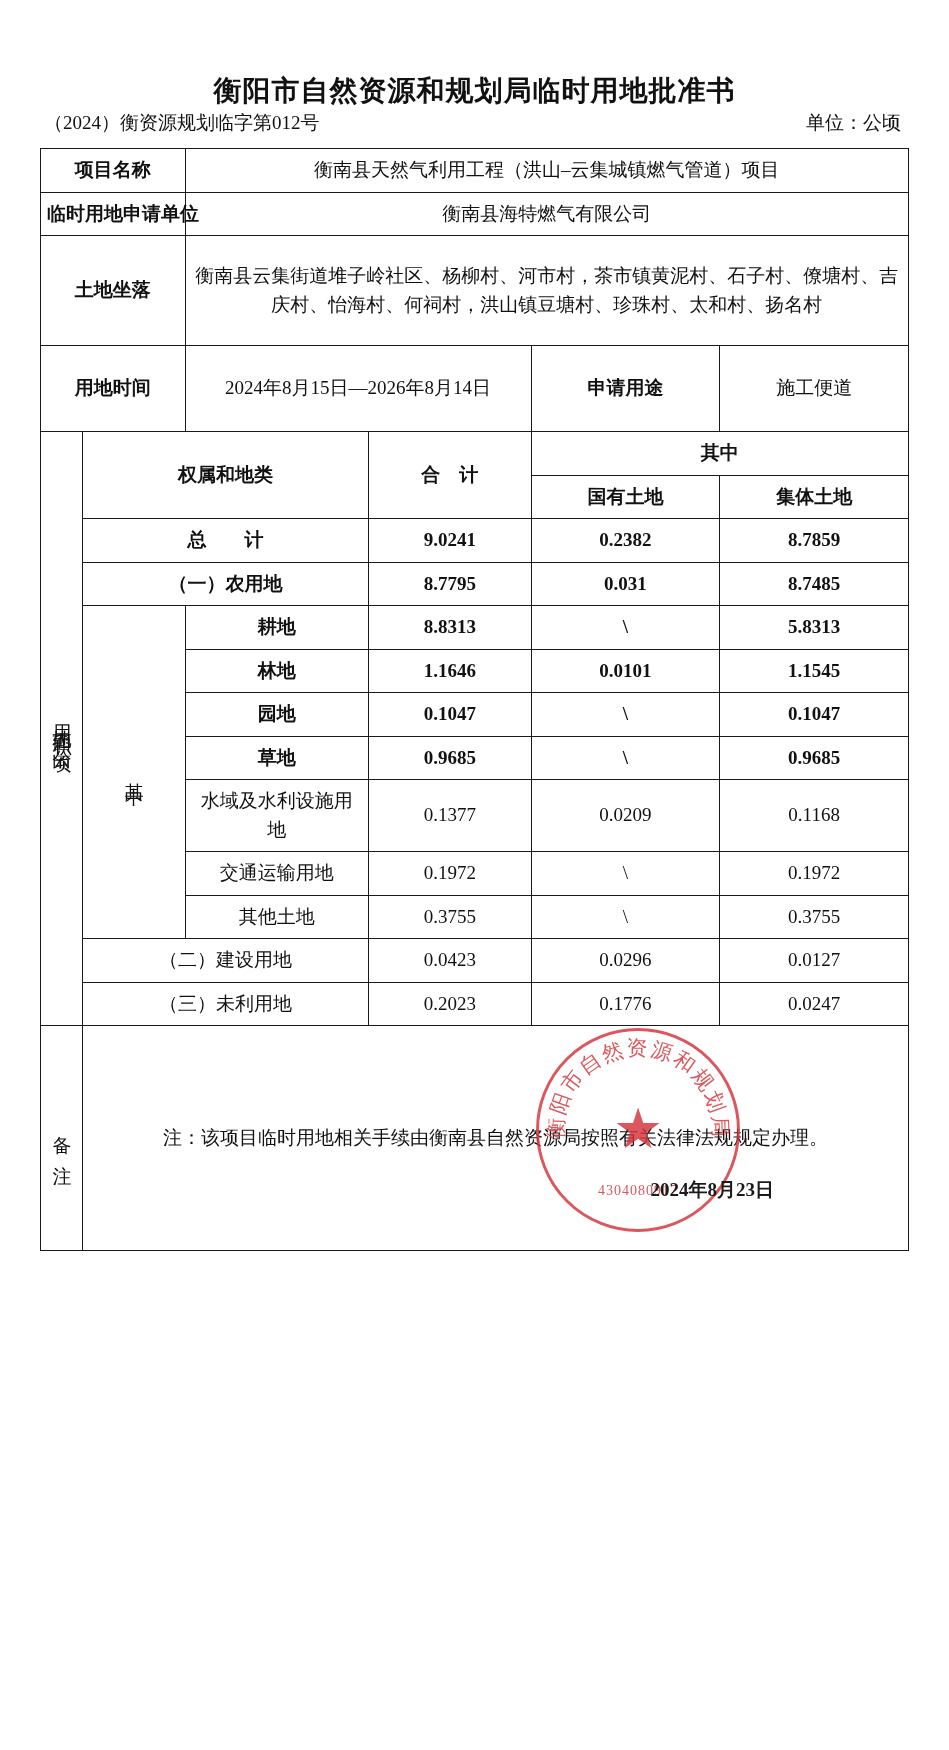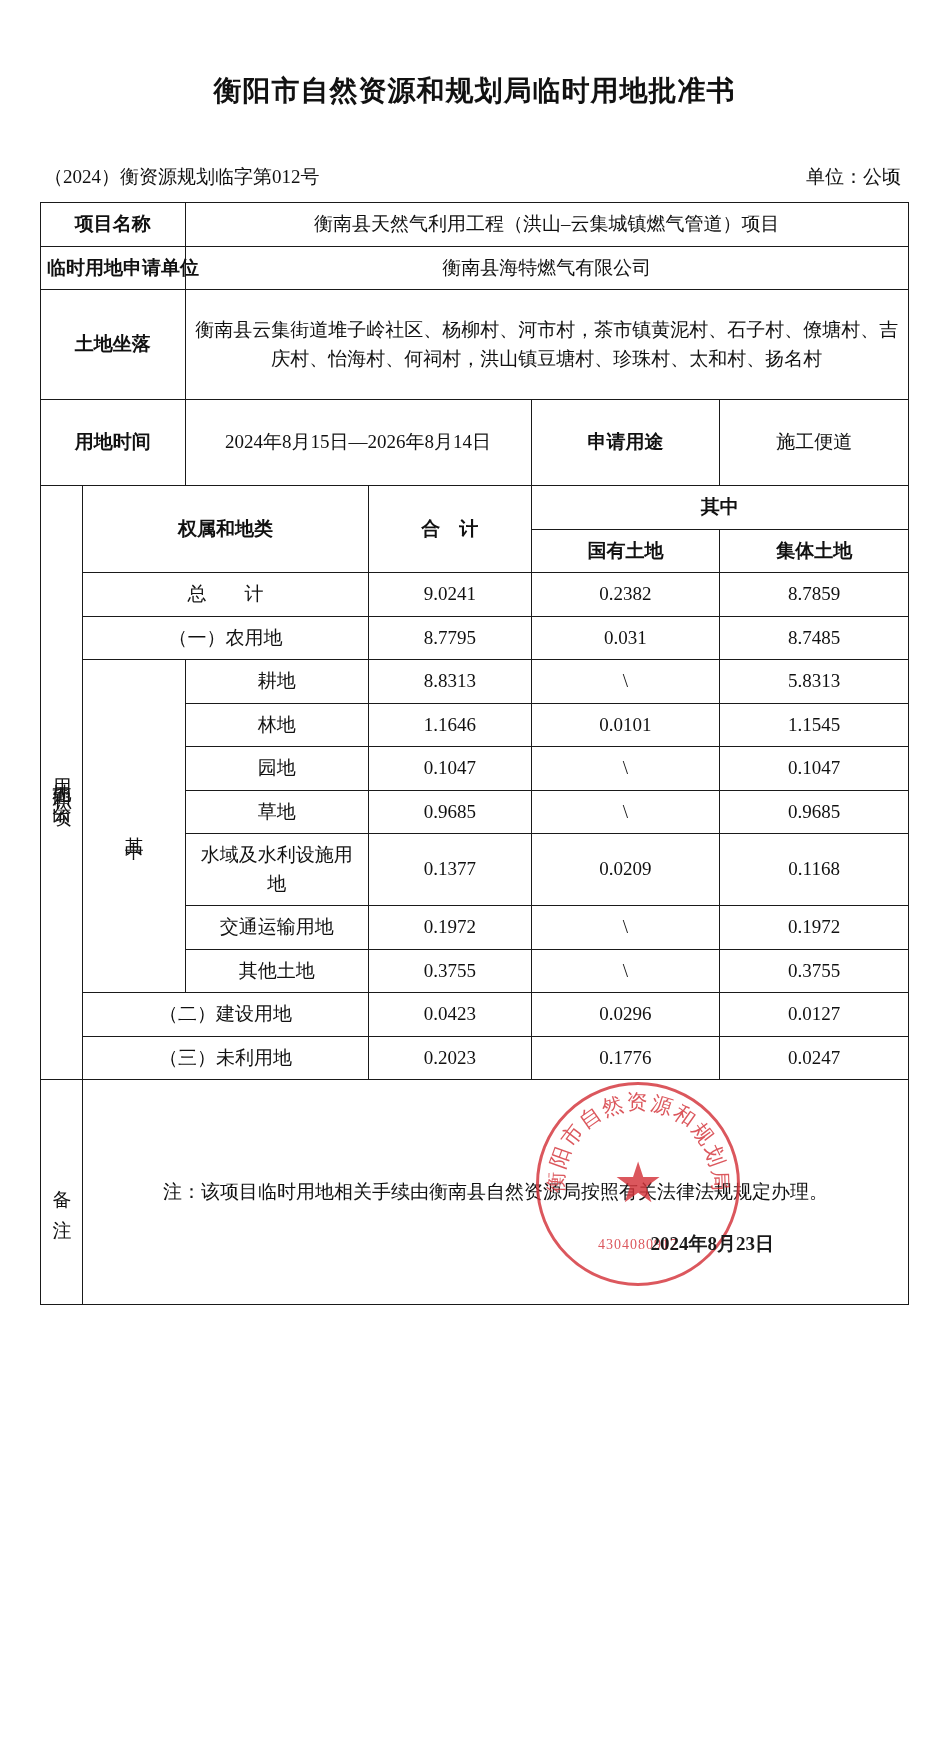--- a/index.html
+++ b/index.html
@@ -28,21 +28,20 @@
     font-weight: bold;
     letter-spacing: 1px;
     margin-top: 72px;
     margin-bottom: 0;
     font-family: "Liberation Serif", "DejaVu Serif", serif;
   }
   .meta-row {
     display: flex;
     justify-content: space-between;
     align-items: flex-end;
-    margin-top: 54px;
     padding: 0 8px 0 4px;
     font-size: 19px;
   }
   .meta-left { font-weight: 500; }
   .meta-right { font-weight: 500; }
 
   table.main {
     width: 100%;
     border-collapse: collapse;
     margin-top: 12px;
@@ -52,21 +51,21 @@
   table.main td {
     border: 1px solid #1a1a1a;
     padding: 7px 6px;
     text-align: center;
     vertical-align: middle;
     line-height: 1.5;
   }
   .lbl { font-weight: 700; white-space: nowrap; }
   .pad-left { padding-left: 18px; padding-right: 18px; }
   .wrap { text-align: center; line-height: 1.55; }
-  .bold { font-weight: normal; }
+  .bold { font-weight: bold; }
   .vertical {
     writing-mode: vertical-rl;
     text-orientation: upright;
     letter-spacing: 5px;
     margin: 0 auto;
     line-height: 1.1;
     font-weight: 500;
   }
   .vert-wrap {
     display: flex;

